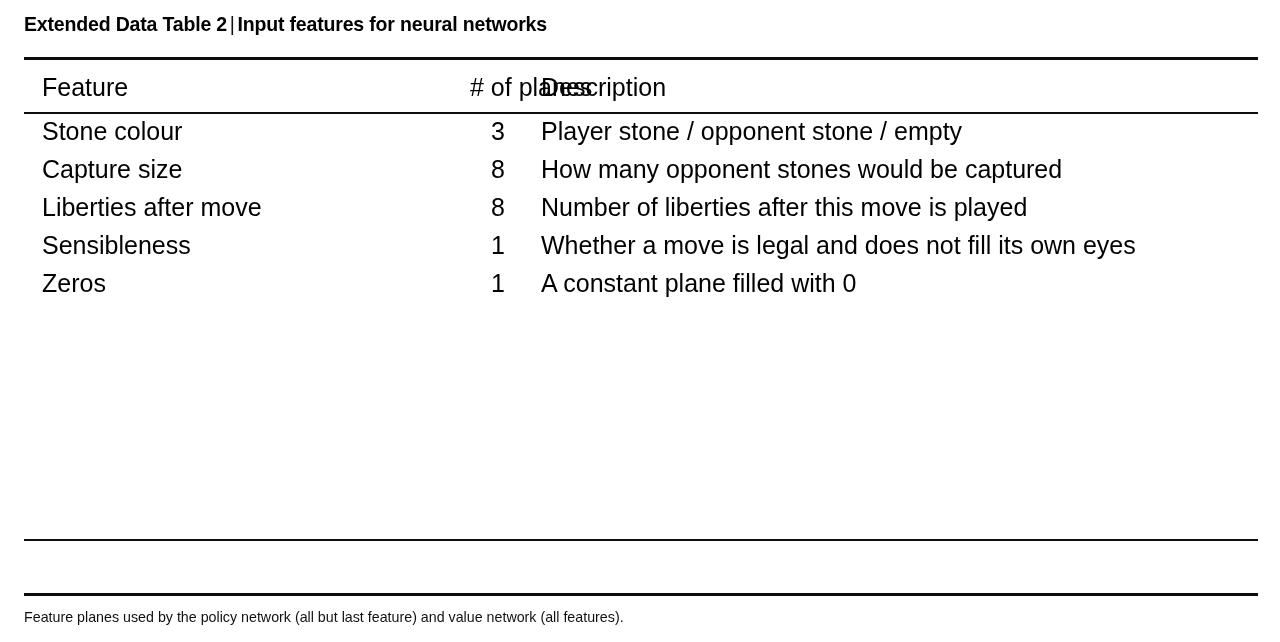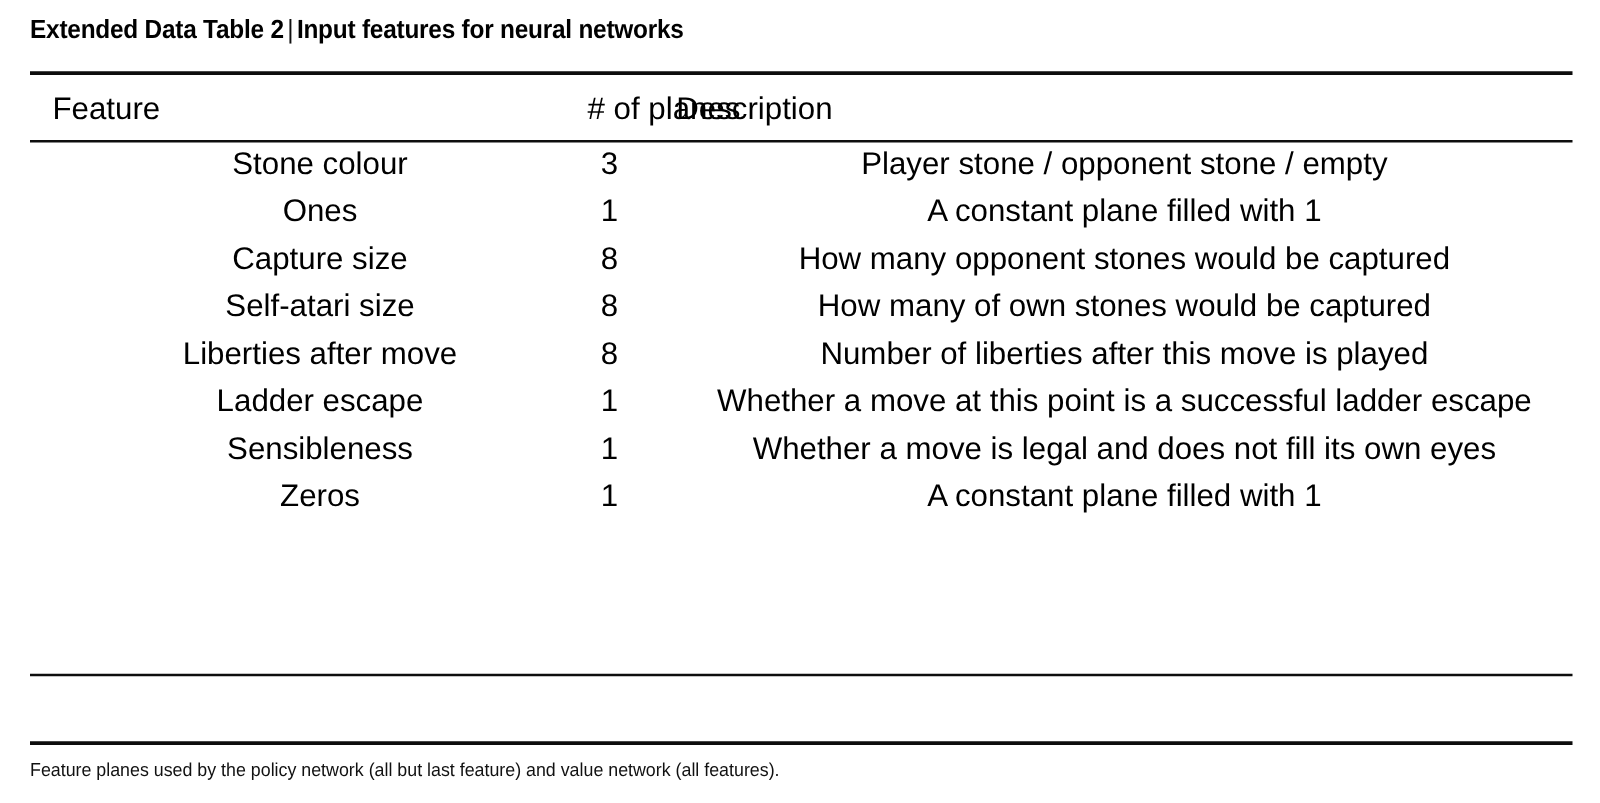--- a/index.html
+++ b/index.html
@@ -84,21 +84,20 @@
     line-height: 49px;
   }
   .th-feature { text-align: left;  padding-left: 18px !important; }
   .th-planes  { text-align: right; }
   .th-desc    { text-align: left;  padding-left: 36px !important; }
 
   .tbl tbody tr { height: 38px; }
   .tbl tbody td {
     font-size: 25px;
     line-height: 38px;
-    text-align: center;
   }
   .td-feature { text-align: left;  padding-left: 18px !important; }
   .td-planes  { text-align: right; }
   .td-desc    { text-align: left;  padding-left: 36px !important; }
 
   
   .tbl tbody tr.row-gap { height: 15px; }
   .tbl tbody tr.row-gap td { line-height: 15px; font-size: 0; }
 
   .tbl tbody tr.row-last { height: 40px; }
@@ -146,53 +145,38 @@
       </tr>
     </thead>
     <tbody>
 
       <tr>
         <td class="td-feature">Stone colour</td>
         <td class="td-planes">3</td>
         <td class="td-desc">Player stone / opponent stone / empty</td>
       </tr>
       <tr>
-        <td class="td-feature">Ones</td>
-        <td class="td-planes">1</td>
-        <td class="td-desc">A constant plane filled with 1</td>
-      </tr>
-      <tr>
         <td class="td-feature">Capture size</td>
         <td class="td-planes">8</td>
         <td class="td-desc">How many opponent stones would be captured</td>
       </tr>
       <tr>
-        <td class="td-feature">Self-atari size</td>
-        <td class="td-planes">8</td>
-        <td class="td-desc">How many of own stones would be captured</td>
-      </tr>
-      <tr>
         <td class="td-feature">Liberties after move</td>
         <td class="td-planes">8</td>
         <td class="td-desc">Number of liberties after this move is played</td>
-      </tr>
-      <tr>
-        <td class="td-feature">Ladder escape</td>
-        <td class="td-planes">1</td>
-        <td class="td-desc">Whether a move at this point is a successful ladder escape</td>
       </tr>
       <tr>
         <td class="td-feature">Sensibleness</td>
         <td class="td-planes">1</td>
         <td class="td-desc">Whether a move is legal and does not fill its own eyes</td>
       </tr>
       <tr>
         <td class="td-feature">Zeros</td>
         <td class="td-planes">1</td>
-        <td class="td-desc">A constant plane filled with 1</td>
+        <td class="td-desc">A constant plane filled with 0</td>
       </tr>
 
       <tr class="row-gap">
         <td></td>
         <td></td>
         <td></td>
       </tr>
 
 
     </tbody>

